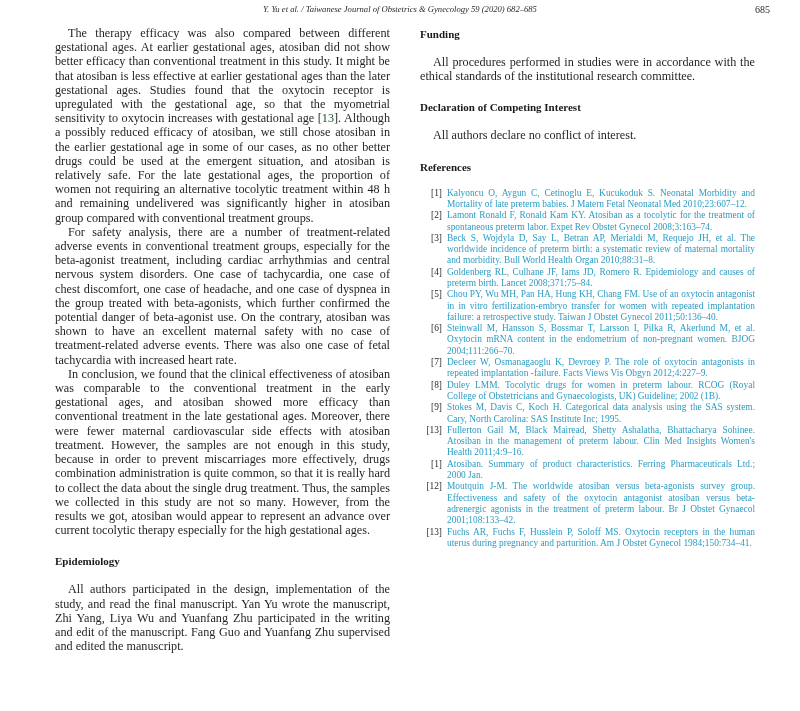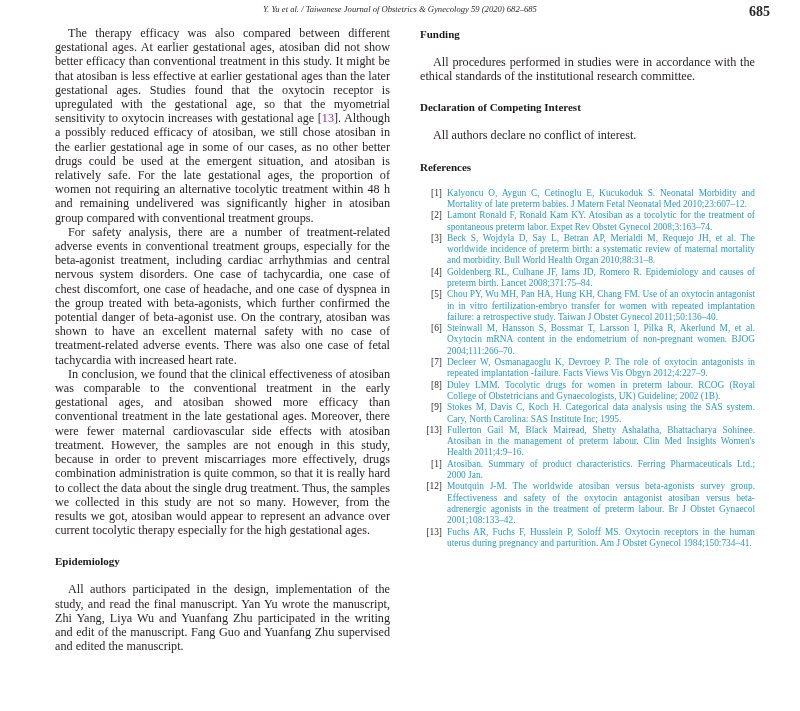--- a/index.html
+++ b/index.html
@@ -23,23 +23,22 @@
     width: 100%;
     text-align: center;
     font-size: 8.6px;
     font-style: italic;
     color: #2a2a2a;
   }
   .page-number {
     position: absolute;
     top: 0;
     right: 30px;
-    font-size: 14px;
+    font-size: 10px;
     color: #2a2a2a;
-    font-weight: bold;
   }
   .columns {
     position: absolute;
     top: 26px;
     left: 55px;
     width: 701px;
     display: flex;
     gap: 30px;
   }
   .col {
@@ -55,21 +54,21 @@
     color: #231f20;
   }
   h2.sec-heading {
     font-size: 11px;
     font-weight: bold;
     color: #1a1a1a;
     margin: 17px 0 14px 0;
     line-height: 14px;
   }
   h2.sec-heading.first { margin-top: 1px; }
-  .cite { color: #a21caf; }
+  .cite { color: #14532d; }
   .refs {
     list-style: none;
     margin: 9px 0 0 0;
     padding: 0 0 0 3px;
     font-size: 9.4px;
     line-height: 11.3px;
     color: #2d9cc3;
   }
   .refs li { display: flex; }
   .ref-num {

